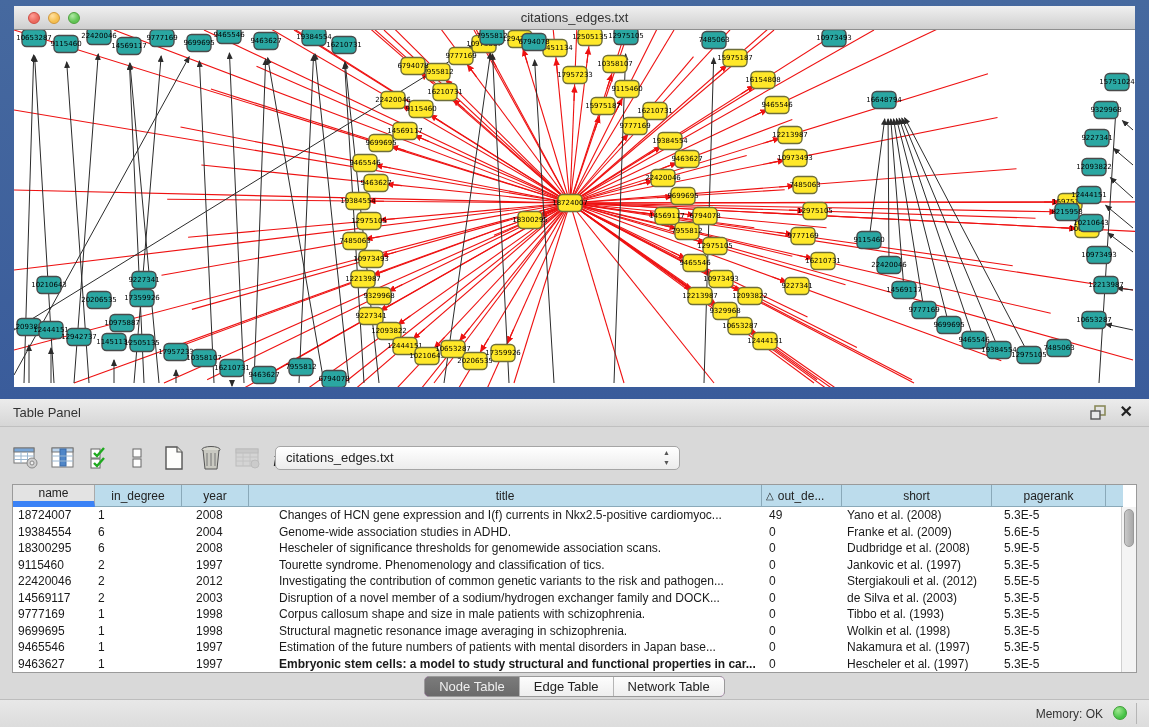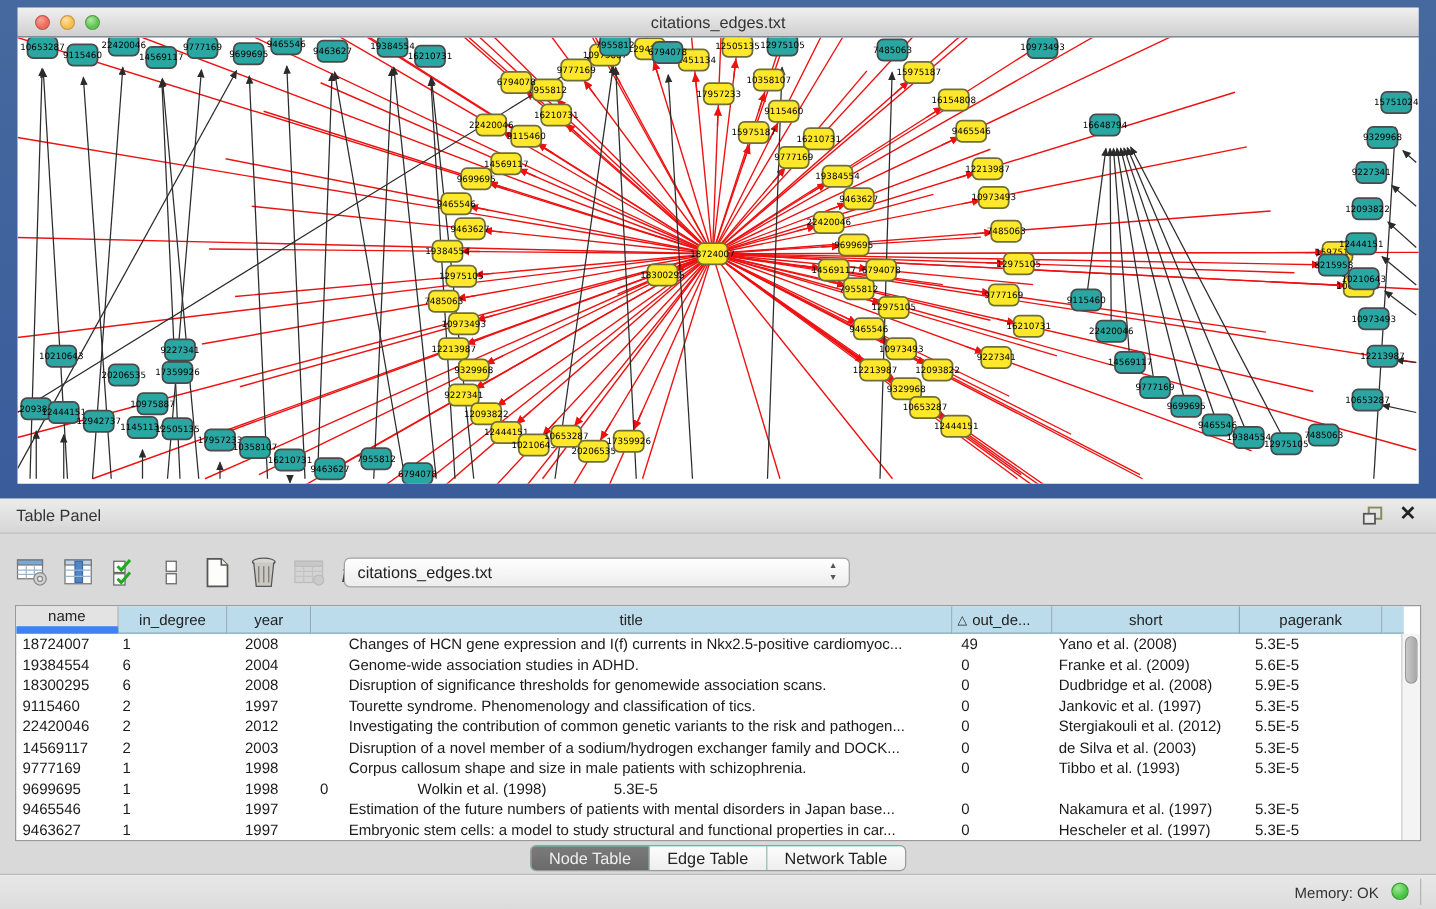--- a/index.html
+++ b/index.html
@@ -61,21 +61,21 @@
   #vscroll { position:absolute; right:0; top:22px; bottom:0; width:15px;
     background:#f4f4f4; border-left:1px solid #d0d0d0; }
   #vthumb { position:absolute; left:2px; top:2px; width:10px; height:38px;
     background:linear-gradient(90deg,#c9c9c9,#a8a8a8); border-radius:5px;
     border:1px solid #999; cursor:pointer; }
 
   
   #tab-bar { position:absolute; left:0; top:274px; width:100%; height:26px;
     display:flex; align-items:center; justify-content:center; }
   #seg { display:flex; border:1px solid #9a9a9a; border-radius:5px; overflow:hidden;
-    height:21px; background:#5eead4; }
+    height:21px; background:#a21caf; }
   .seg-btn { padding:0 14px; font-size:13px; color:#222; background:linear-gradient(180deg,#fdfdfd,#eee);
     display:flex; align-items:center; border-right:1px solid #b5b5b5; cursor:pointer; }
   .seg-btn:last-child { border-right:none; }
   .seg-btn.active { background:linear-gradient(180deg,#7b7b7b,#6a6a6a); color:#efefef; }
 
   
   #status-bar { position:absolute; left:0; top:699px; width:1149px; height:28px;
     background:linear-gradient(180deg,#e8e8e8,#dcdcdc); border-top:1px solid #bdbdbd; }
   #status-divider { position:absolute; right:12px; top:3px; bottom:3px; width:1px; background:#b5b5b5; }
   #mem-label { position:absolute; right:46px; top:7px; font-size:12px; color:#333; }
@@ -870,21 +870,21 @@
             <div class="tcell" style="width: 67px; padding-left: 14px;">2004</div>
             <div class="tcell" style="width: 513px; padding-left: 30px;">Genome-wide association studies in ADHD.</div>
             <div class="tcell" style="width: 80px; padding-left: 7px;">0</div>
             <div class="tcell" style="width: 150px; padding-left: 5px;">Franke et al. (2009)</div>
             <div class="tcell" style="width: 114px; padding-left: 12px;">5.6E-5</div>
           </div>
           <div class="trow">
             <div class="tcell" style="width: 82px; padding-left: 5px;">18300295</div>
             <div class="tcell" style="width: 87px; padding-left: 3px;">6</div>
             <div class="tcell" style="width: 67px; padding-left: 14px;">2008</div>
-            <div class="tcell" style="width: 513px; padding-left: 30px;">Disruption of significance thresholds for genomewide association scans.</div>
+            <div class="tcell" style="width: 513px; padding-left: 30px;">Hescheler of significance thresholds for genomewide association scans.</div>
             <div class="tcell" style="width: 80px; padding-left: 7px;">0</div>
             <div class="tcell" style="width: 150px; padding-left: 5px;">Dudbridge et al. (2008)</div>
             <div class="tcell" style="width: 114px; padding-left: 12px;">5.9E-5</div>
           </div>
           <div class="trow">
             <div class="tcell" style="width: 82px; padding-left: 5px;">9115460</div>
             <div class="tcell" style="width: 87px; padding-left: 3px;">2</div>
             <div class="tcell" style="width: 67px; padding-left: 14px;">1997</div>
             <div class="tcell" style="width: 513px; padding-left: 30px;">Tourette syndrome. Phenomenology and classification of tics.</div>
             <div class="tcell" style="width: 80px; padding-left: 7px;">0</div>
@@ -915,38 +915,39 @@
             <div class="tcell" style="width: 67px; padding-left: 14px;">1998</div>
             <div class="tcell" style="width: 513px; padding-left: 30px;">Corpus callosum shape and size in male patients with schizophrenia.</div>
             <div class="tcell" style="width: 80px; padding-left: 7px;">0</div>
             <div class="tcell" style="width: 150px; padding-left: 5px;">Tibbo et al. (1993)</div>
             <div class="tcell" style="width: 114px; padding-left: 12px;">5.3E-5</div>
           </div>
           <div class="trow">
             <div class="tcell" style="width: 82px; padding-left: 5px;">9699695</div>
             <div class="tcell" style="width: 87px; padding-left: 3px;">1</div>
             <div class="tcell" style="width: 67px; padding-left: 14px;">1998</div>
+            <div class="tcell" style="width: 513px; padding-left: 30px;">Structural magnetic resonance image averaging in schizophrenia.</div>
             <div class="tcell" style="width: 80px; padding-left: 7px;">0</div>
             <div class="tcell" style="width: 150px; padding-left: 5px;">Wolkin et al. (1998)</div>
             <div class="tcell" style="width: 114px; padding-left: 12px;">5.3E-5</div>
           </div>
           <div class="trow">
             <div class="tcell" style="width: 82px; padding-left: 5px;">9465546</div>
             <div class="tcell" style="width: 87px; padding-left: 3px;">1</div>
             <div class="tcell" style="width: 67px; padding-left: 14px;">1997</div>
             <div class="tcell" style="width: 513px; padding-left: 30px;">Estimation of the future numbers of patients with mental disorders in Japan base...</div>
             <div class="tcell" style="width: 80px; padding-left: 7px;">0</div>
             <div class="tcell" style="width: 150px; padding-left: 5px;">Nakamura et al. (1997)</div>
             <div class="tcell" style="width: 114px; padding-left: 12px;">5.3E-5</div>
           </div>
           <div class="trow">
             <div class="tcell" style="width: 82px; padding-left: 5px;">9463627</div>
             <div class="tcell" style="width: 87px; padding-left: 3px;">1</div>
             <div class="tcell" style="width: 67px; padding-left: 14px;">1997</div>
-            <div class="tcell" style="width: 513px; padding-left: 30px;">Embryonic stem cells: a model to study structural and functional properties in car...</div>
+            <div class="tcell" style="width: 513px; padding-left: 30px; font-weight: bold;">Embryonic stem cells: a model to study structural and functional properties in car...</div>
             <div class="tcell" style="width: 80px; padding-left: 7px;">0</div>
             <div class="tcell" style="width: 150px; padding-left: 5px;">Hescheler et al. (1997)</div>
             <div class="tcell" style="width: 114px; padding-left: 12px;">5.3E-5</div>
           </div>
         </div>
       <div id="vscroll">
         <div id="vthumb"></div>
       </div>
     </div>
 

